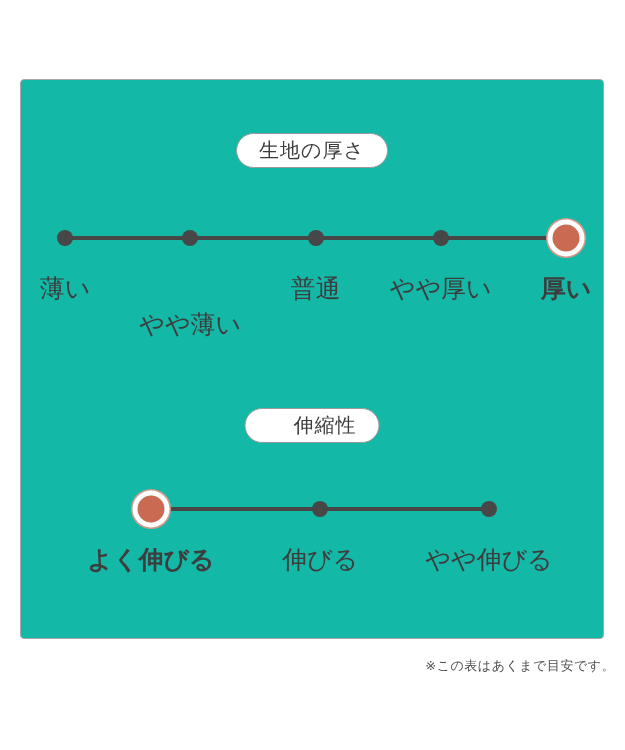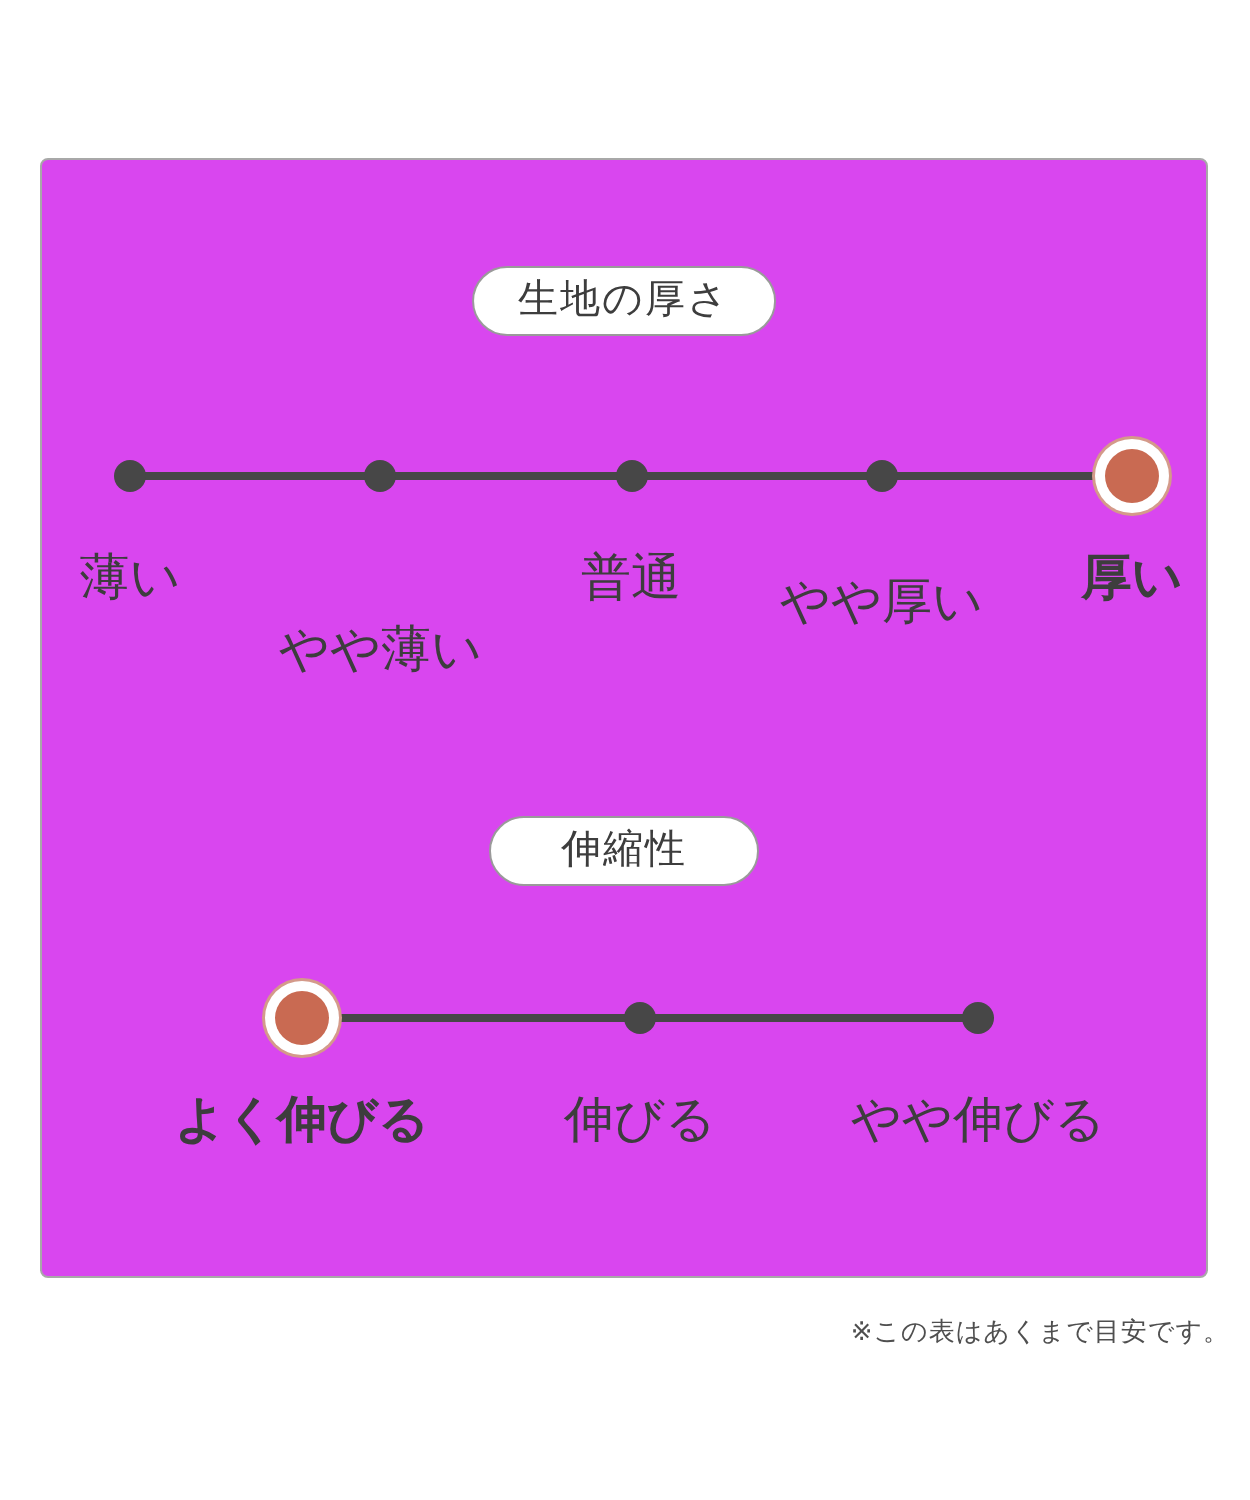--- a/index.html
+++ b/index.html
@@ -25,42 +25,42 @@
   }
 
   .panel {
     position: absolute;
     left: 20px;
     top: 79px;
     width: 584px;
     height: 560px;
     border: 1.5px solid var(--panel-border);
     border-radius: 4px;
-    background: #d946ef;
+    background: #14b8a6;
   }
 
   .badge {
     position: absolute;
     left: 50%;
     transform: translateX(-50%);
     height: 35px;
     line-height: 32px;
     padding: 0 22px;
     min-width: 135px;
     text-align: center;
     border: 1.5px solid var(--badge-border);
     border-radius: 18px;
     font-size: 20px;
     letter-spacing: 1px;
     color: var(--text);
     background: #ffffff;
     white-space: nowrap;
   }
   .badge.b1 { top: 53px; }
-  .badge.b2 { top: 328px; }
+  .badge.b2 { top: 328px; text-align: right; }
 
   .rail { position: absolute; }
   .rail.r1 { left: 44px; top: 158px; width: 501px; }
   .rail.r2 { left: 130px; top: 429px; width: 338px; }
 
   .rail .line {
     position: absolute;
     left: 0; right: 0; top: -2px;
     height: 4px;
     background: var(--track);
@@ -112,21 +112,21 @@
     </div>
     <div class="rail r1">
       <div class="line"></div>
     <span class="dot" style="left: 0%;"></span>
         <span class="lab" style="left: 0%;">薄い</span>
         <span class="dot" style="left: 25%;"></span>
         <span class="lab" style="left: 25%; margin-top: 36px;">やや薄い</span>
         <span class="dot" style="left: 50%;"></span>
         <span class="lab" style="left: 50%;">普通</span>
         <span class="dot" style="left: 75%;"></span>
-        <span class="lab" style="left: 75%; margin-top: 12px;">やや厚い</span>
+        <span class="lab" style="left: 75%;">やや厚い</span>
         <span class="dot selected" style="left: 100%;"></span>
         <span class="lab selected" style="left: 100%;">厚い</span>
       </div>
 
     <div class="badge b2">
       <span>伸縮性</span>
     </div>
     <div class="rail r2">
       <div class="line"></div>
     <span class="dot selected" style="left: 0%;"></span>

